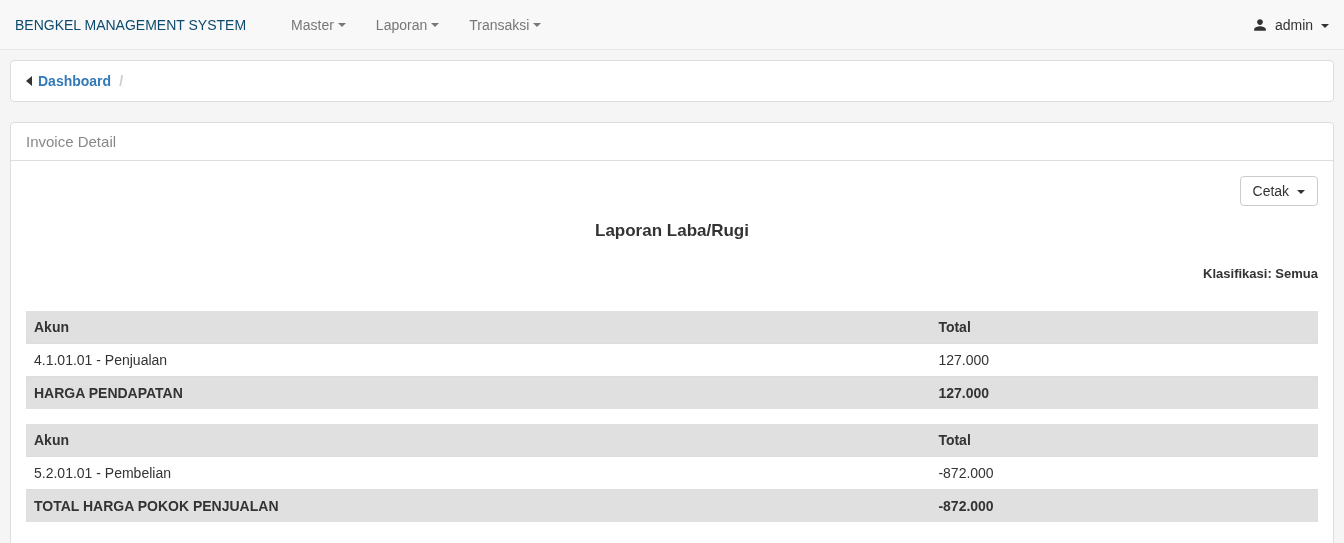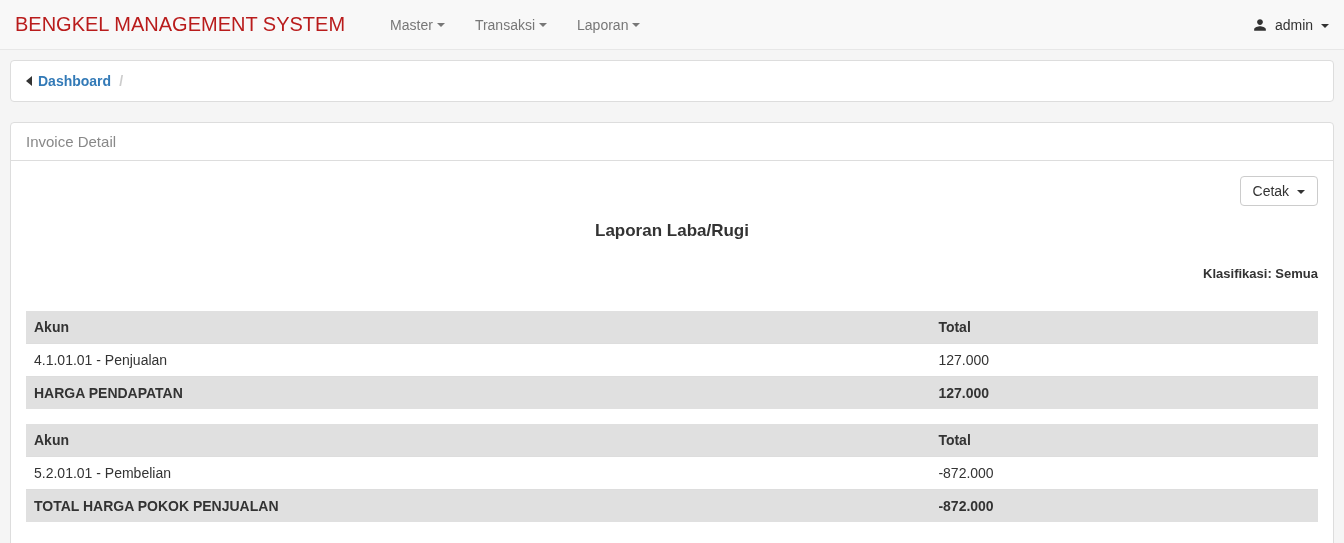--- a/index.html
+++ b/index.html
@@ -12,22 +12,22 @@
     }
     .navbar {
       background: #f8f8f8;
       border-bottom: 1px solid #e7e7e7;
       height: 50px;
       display: flex;
       align-items: center;
       padding: 0 15px;
     }
     .navbar-brand {
-      font-size: 20px;
-      color: #b91c1c;
+      font-size: 14px;
+      color: #0c4a6e;
       padding-right: 30px;
       white-space: nowrap;
     }
     .navbar-nav {
       display: flex;
       list-style: none;
       flex: 1;
     }
     .navbar-nav li {
       position: relative;
@@ -156,27 +156,27 @@
   <div class="navbar-brand">BENGKEL MANAGEMENT SYSTEM</div>
   <ul class="navbar-nav">
     <li>
         <a>
           <span>Master</span>
           <span class="caret"></span>
         </a>
       </li>
     <li>
         <a>
-          <span>Transaksi</span>
+          <span>Laporan</span>
           <span class="caret"></span>
         </a>
       </li>
     <li>
         <a>
-          <span>Laporan</span>
+          <span>Transaksi</span>
           <span class="caret"></span>
         </a>
       </li>
   </ul>
   <ul class="navbar-right">
     <li><a>
       <span class="user-icon"><svg viewBox="0 0 24 24">
               <path d="M12 12c2.7 0 5-2.3 5-5s-2.3-5-5-5-5 2.3-5 5 2.3 5 5 5zm0 2c-3.3 0-10 1.7-10 5v3h20v-3c0-3.3-6.7-5-10-5z"></path>
             </svg></span>
       <span>admin</span>

